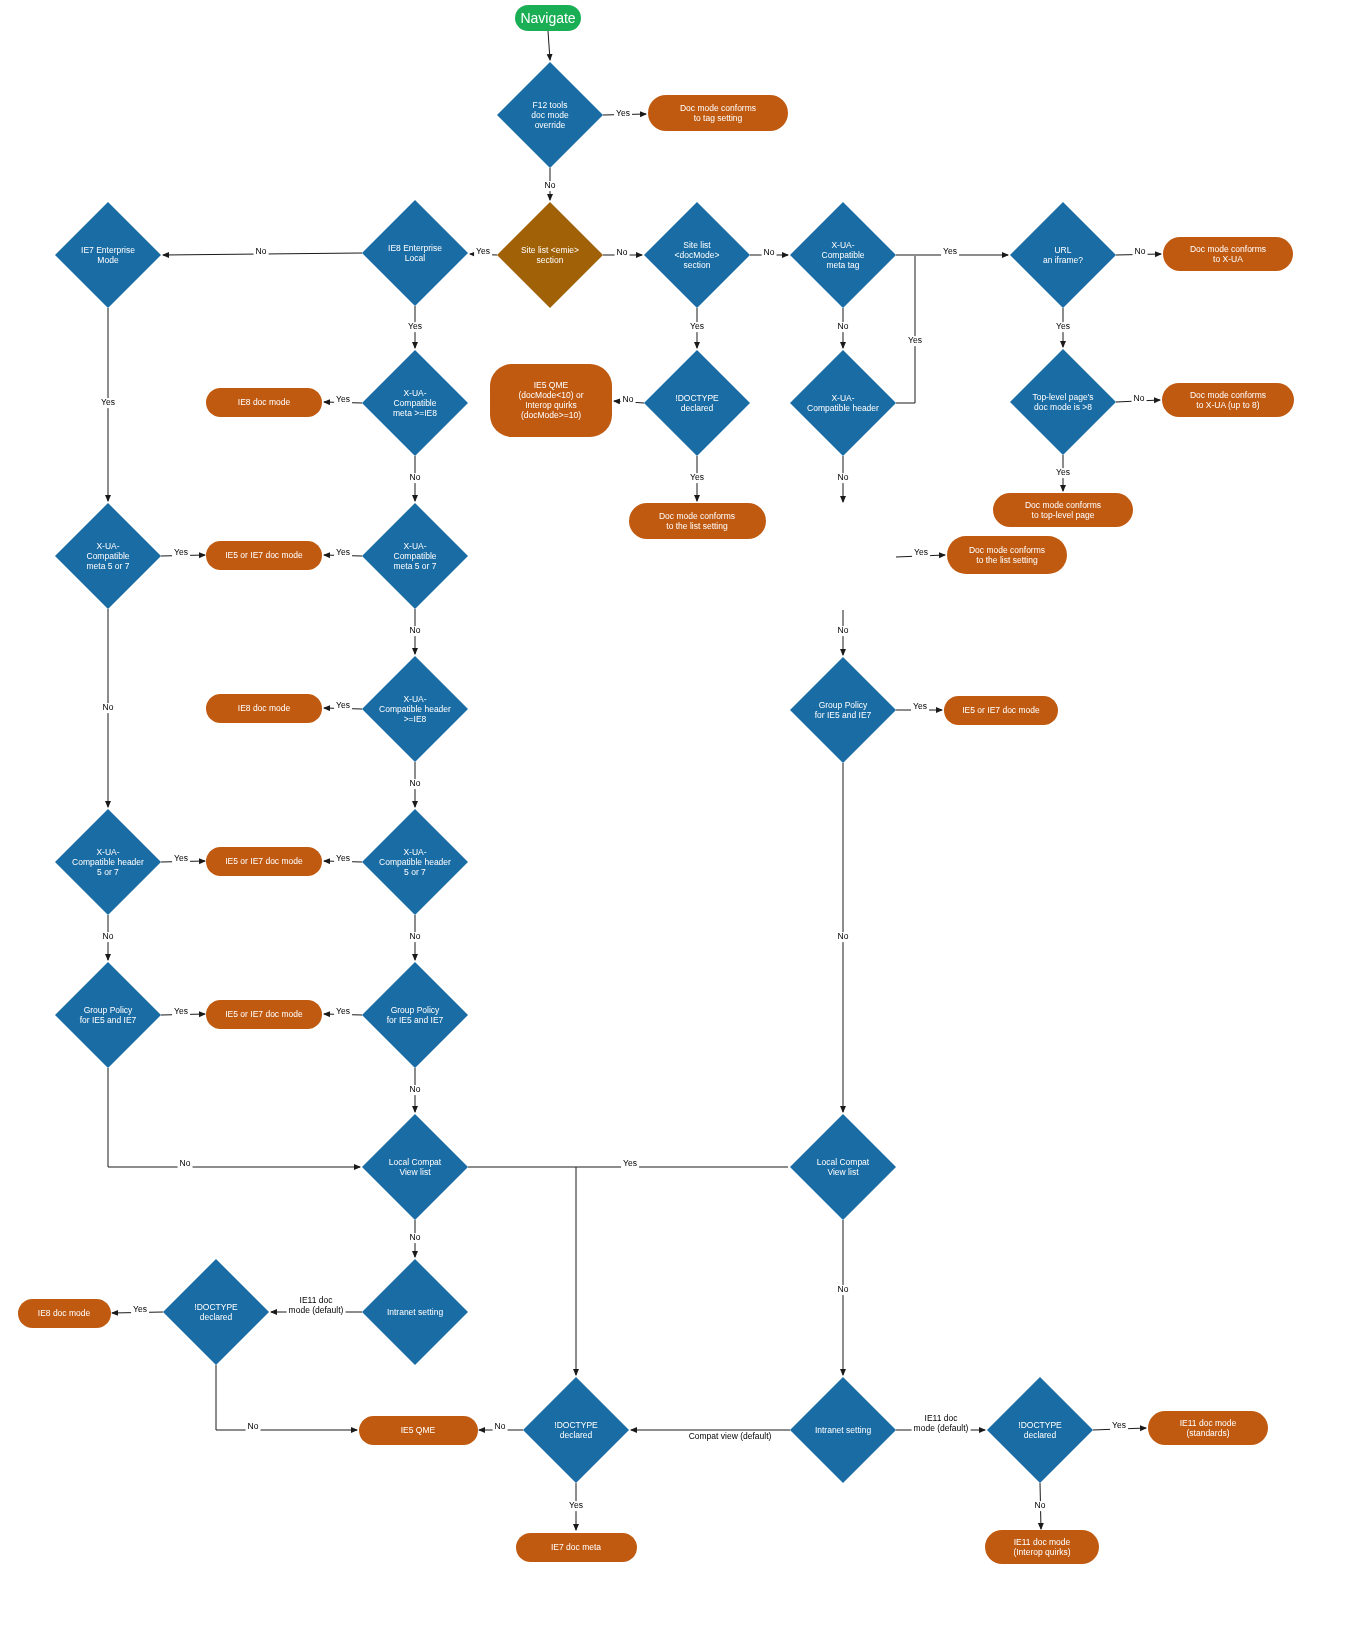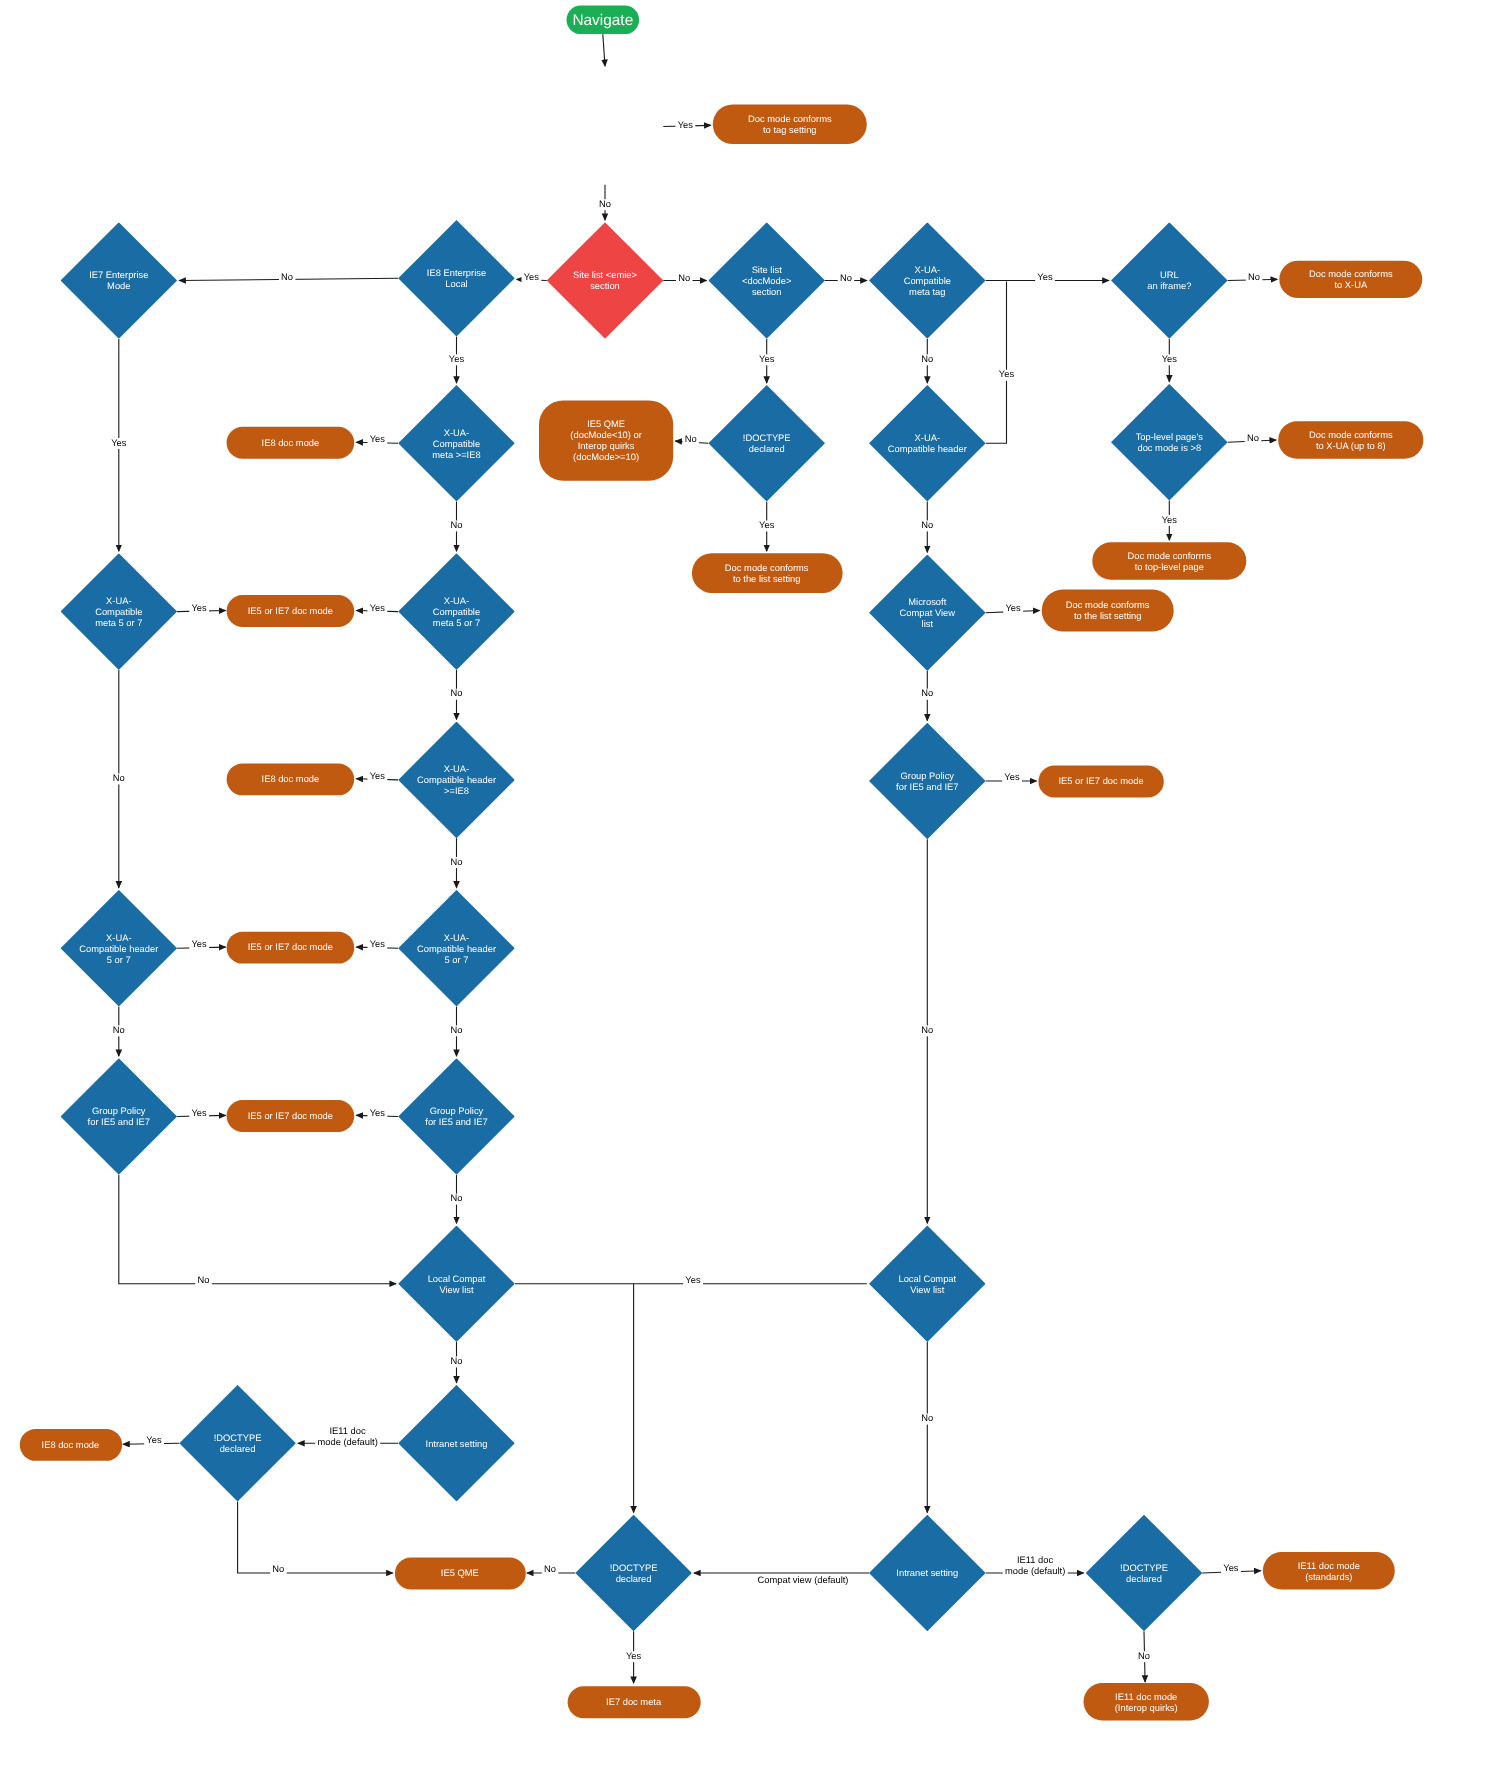--- a/index.html
+++ b/index.html
@@ -132,21 +132,24 @@
     <div class="edge-label" style="left: 253px; top: 1427px;">No</div>
     <div class="edge-label" style="left: 500px; top: 1427px;">No</div>
     <div class="edge-label" style="left: 576px; top: 1506px;">Yes</div>
     <div class="edge-label" style="left: 843px; top: 1290px;">No</div>
     <div class="edge-label" style="left: 730px; top: 1437px;">Compat view (default)</div>
     <div class="edge-label" style="left: 941px; top: 1424px;">IE11 doc
 mode (default)</div>
     <div class="edge-label" style="left: 1119px; top: 1426px;">Yes</div>
     <div class="edge-label" style="left: 1040px; top: 1506px;">No</div>
     <div class="node start" style="left: 515px; top: 5px; width: 66px; height: 26px; background: rgb(26, 175, 84); border-radius: 13px;">Navigate</div>
-    <div class="node diamond" style="left: 497px; top: 202px; width: 106px; height: 106px; background: #ef4444;">Site list &lt;emie&gt;
+    <div class="node diamond" style="left: 497px; top: 62px; width: 106px; height: 106px; background: rgb(26, 108, 164);">F12 tools
+doc mode
+override</div>
+    <div class="node diamond" style="left: 497px; top: 202px; width: 106px; height: 106px; background: #a16207;">Site list &lt;emie&gt;
 section</div>
     <div class="node diamond" style="left: 362px; top: 200px; width: 106px; height: 106px; background: rgb(26, 108, 164);">IE8 Enterprise
 Local</div>
     <div class="node diamond" style="left: 55px; top: 202px; width: 106px; height: 106px; background: rgb(26, 108, 164);">IE7 Enterprise
 Mode</div>
     <div class="node diamond" style="left: 644px; top: 202px; width: 106px; height: 106px; background: rgb(26, 108, 164);">Site list
 &lt;docMode&gt;
 section</div>
     <div class="node diamond" style="left: 790px; top: 202px; width: 106px; height: 106px; background: rgb(26, 108, 164);">X-UA-
 Compatible
@@ -161,23 +164,20 @@
     <div class="node diamond" style="left: 790px; top: 350px; width: 106px; height: 106px; background: rgb(26, 108, 164);">X-UA-
 Compatible header</div>
     <div class="node diamond" style="left: 1010px; top: 349px; width: 106px; height: 106px; background: rgb(26, 108, 164);">Top-level page's
 doc mode is &gt;8</div>
     <div class="node diamond" style="left: 362px; top: 503px; width: 106px; height: 106px; background: rgb(26, 108, 164);">X-UA-
 Compatible
 meta 5 or 7</div>
     <div class="node diamond" style="left: 55px; top: 503px; width: 106px; height: 106px; background: rgb(26, 108, 164);">X-UA-
 Compatible
 meta 5 or 7</div>
-    <div class="node diamond" style="left: 790px; top: 504px; width: 106px; height: 106px; background: rgb(26, 108, 164);">Microsoft
-Compat View
-list</div>
     <div class="node diamond" style="left: 362px; top: 656px; width: 106px; height: 106px; background: rgb(26, 108, 164);">X-UA-
 Compatible header
 &gt;=IE8</div>
     <div class="node diamond" style="left: 790px; top: 657px; width: 106px; height: 106px; background: rgb(26, 108, 164);">Group Policy
 for IE5 and IE7</div>
     <div class="node diamond" style="left: 362px; top: 809px; width: 106px; height: 106px; background: rgb(26, 108, 164);">X-UA-
 Compatible header
 5 or 7</div>
     <div class="node diamond" style="left: 55px; top: 809px; width: 106px; height: 106px; background: rgb(26, 108, 164);">X-UA-
 Compatible header

